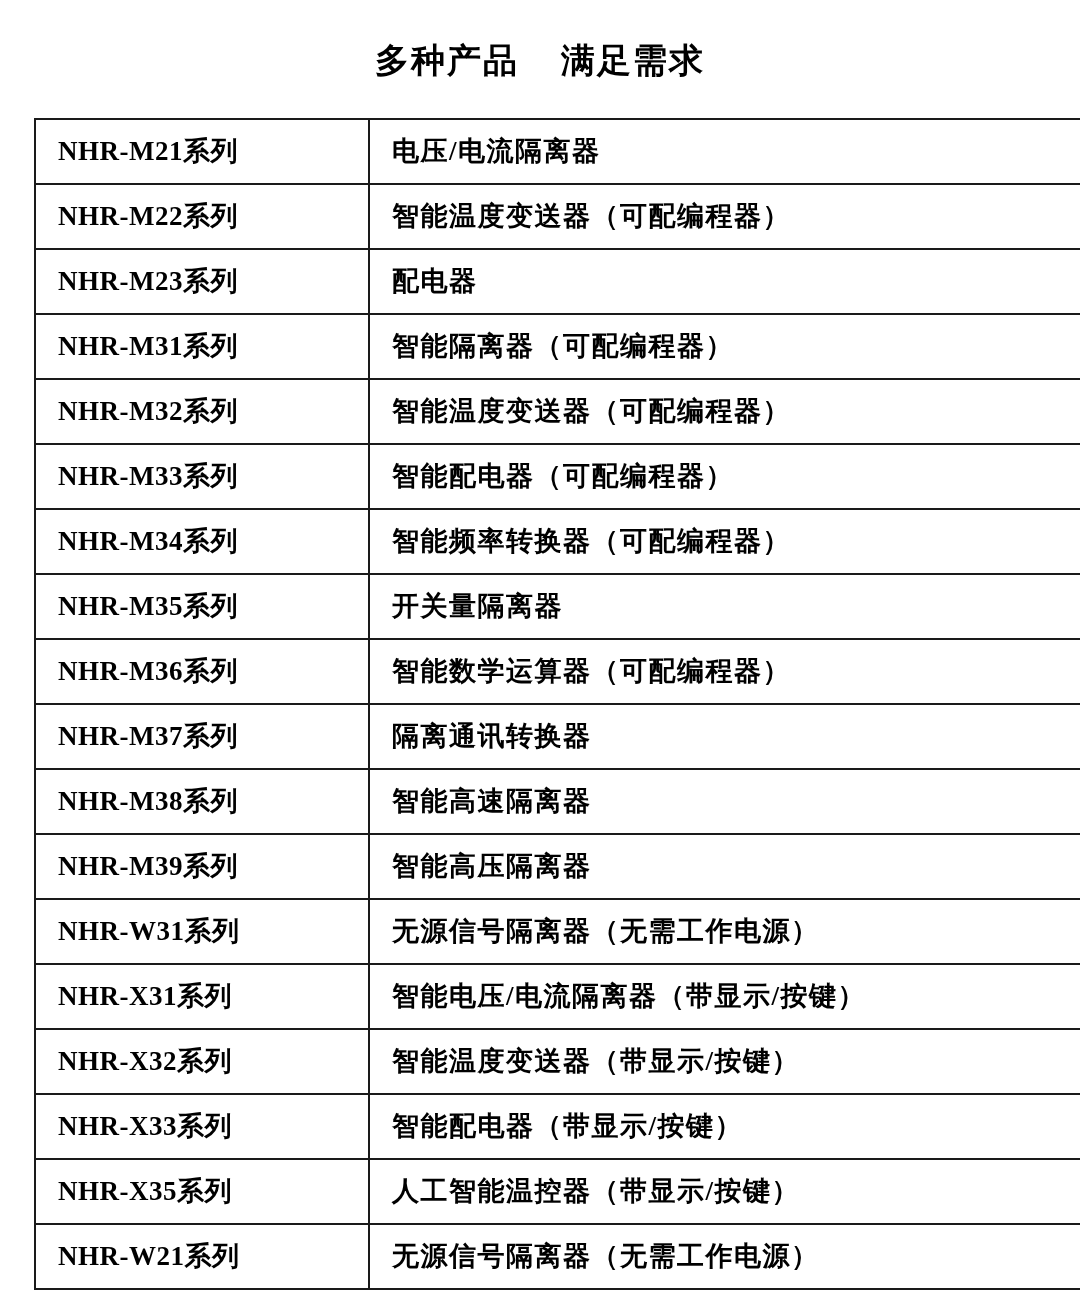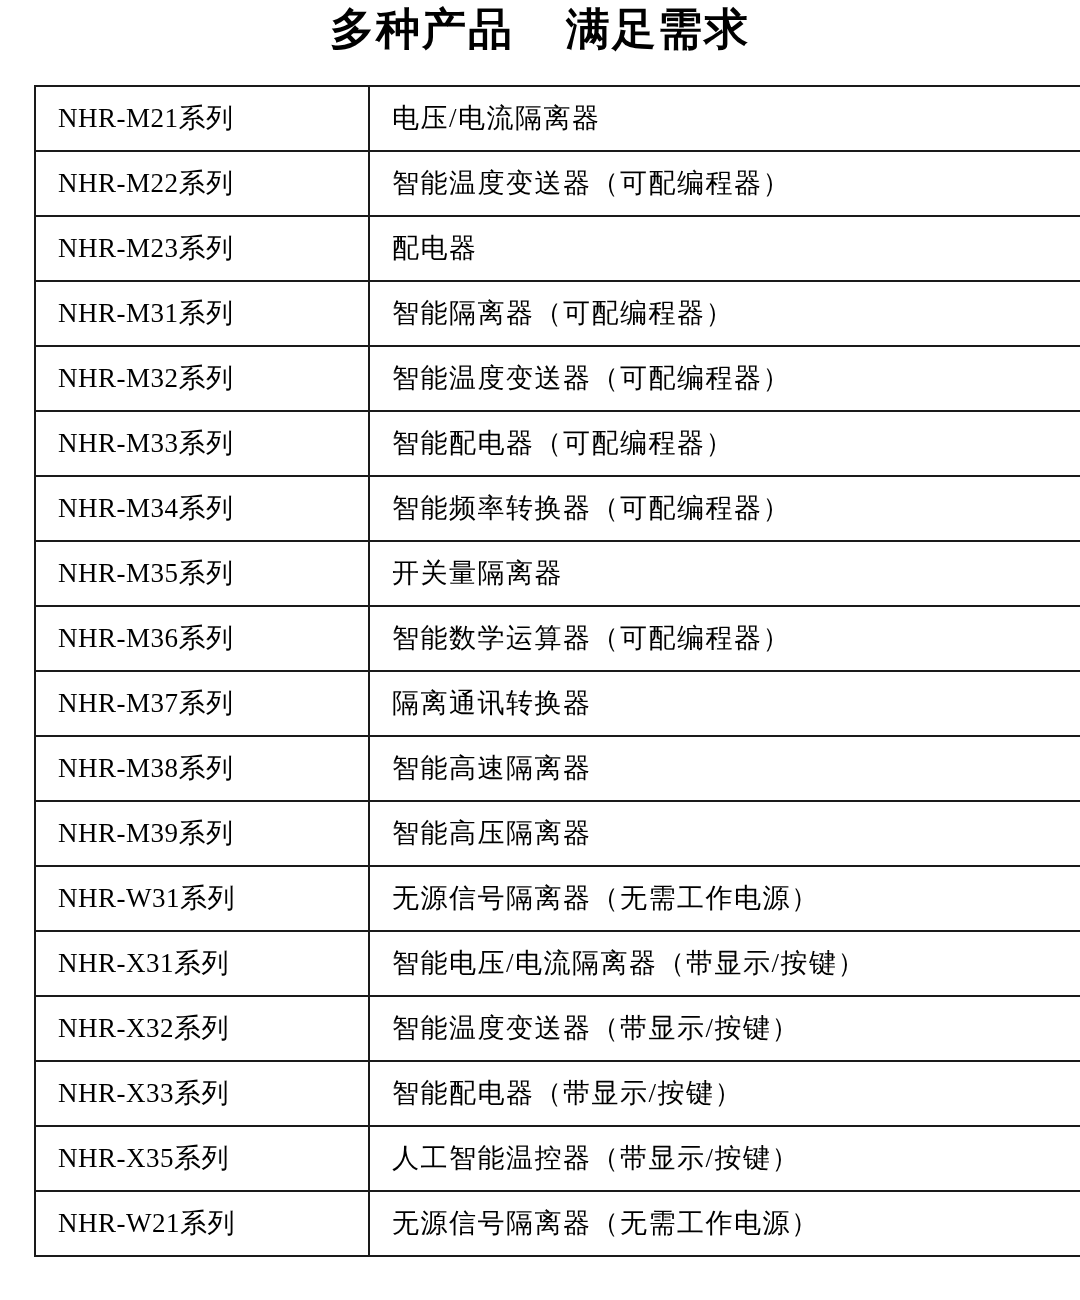--- a/index.html
+++ b/index.html
@@ -15,29 +15,31 @@
     overflow: hidden;
   }
   .page {
     width: 1080px;
     height: 1300px;
     position: relative;
     box-sizing: border-box;
   }
   .title {
     text-align: center;
-    font-size: 44px;
+    font-size: 34px;
     font-weight: bold;
     letter-spacing: 2px;
+    padding-top: 38px;
     padding-bottom: 26px;
     font-family: "Liberation Serif", "DejaVu Serif", serif;
     white-space: pre;
   }
   .table-wrap {
-    margin: 0 34px;
+    margin: 8px 34px;
+    font-weight: bold;
   }
   table.product-table {
     width: 1012px;
     border-collapse: collapse;
     table-layout: fixed;
   }
   table.product-table td {
     border: 2px solid #1a1a1a;
     height: 63px;
     vertical-align: middle;

